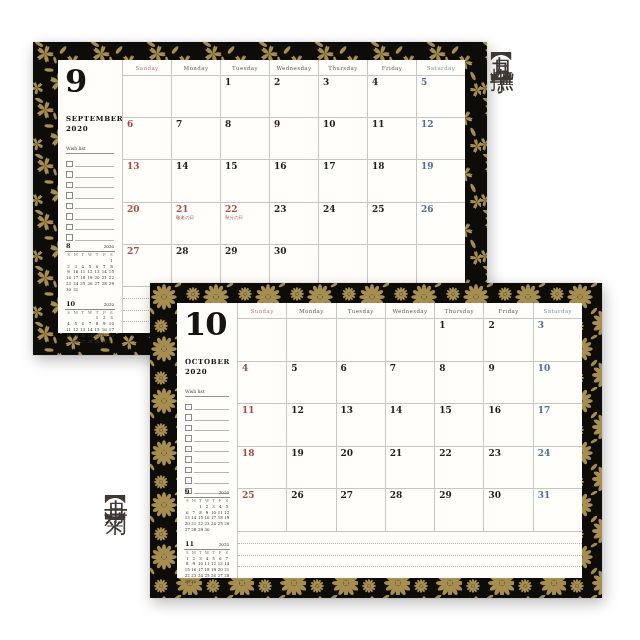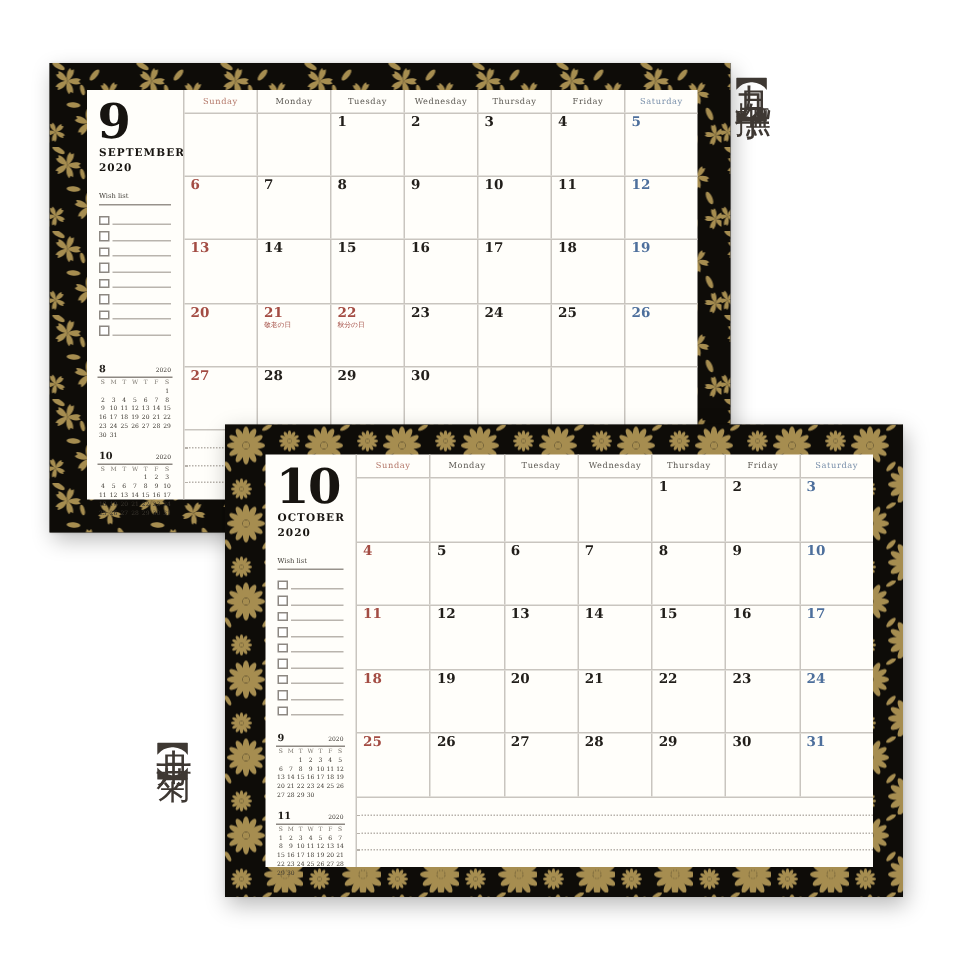--- a/index.html
+++ b/index.html
@@ -15,21 +15,21 @@
   .page-oct{left:150px;top:283px;width:452px;height:315px;z-index:2;}
   .border-svg{position:absolute;inset:0;width:100%;height:100%;display:block;}
   .inner{position:absolute;background:var(--paper);}
   .page-sept .inner{left:25px;top:18px;right:22px;bottom:22px;}
   .page-oct  .inner{left:27px;top:20px;right:20px;bottom:20px;}
 
   .sidebar{position:absolute;left:0;top:0;bottom:0;}
   .page-sept .sidebar{width:64px;}
   .page-oct  .sidebar{width:60px;}
   .bignum{font-weight:bold;font-size:32px;line-height:1;margin:5px 0 0 7px;letter-spacing:-1px;color:#171410;}
-  .mname{font-weight:bold;font-size:7px;letter-spacing:.7px;margin:0 0 0 8px;color:#171410;}
+  .mname{font-weight:bold;font-size:7px;letter-spacing:.7px;margin:17px 0 0 8px;color:#171410;}
   .myear{font-weight:bold;font-size:7px;letter-spacing:.7px;margin:1px 0 0 8px;color:#171410;}
   .wishlabel{font-size:4.5px;color:#44403a;margin:13px 8px 0 8px;border-bottom:.6px solid #97928b;padding-bottom:1.5px;}
   .wishrows{margin:3px 8px 0 8px;}
   .wishrow{height:10.5px;display:flex;align-items:flex-end;}
   .wbox{width:4.5px;height:4.5px;border:.6px solid #8d8882;background:#fff;}
   .wline{flex:1;border-bottom:.6px solid #b9b4ad;margin-left:2px;}
   .minis{position:absolute;left:7px;right:7px;}
   .page-sept .minis{top:182px;}
   .page-oct  .minis{top:185px;}
   .mini{margin-bottom:7px;}

